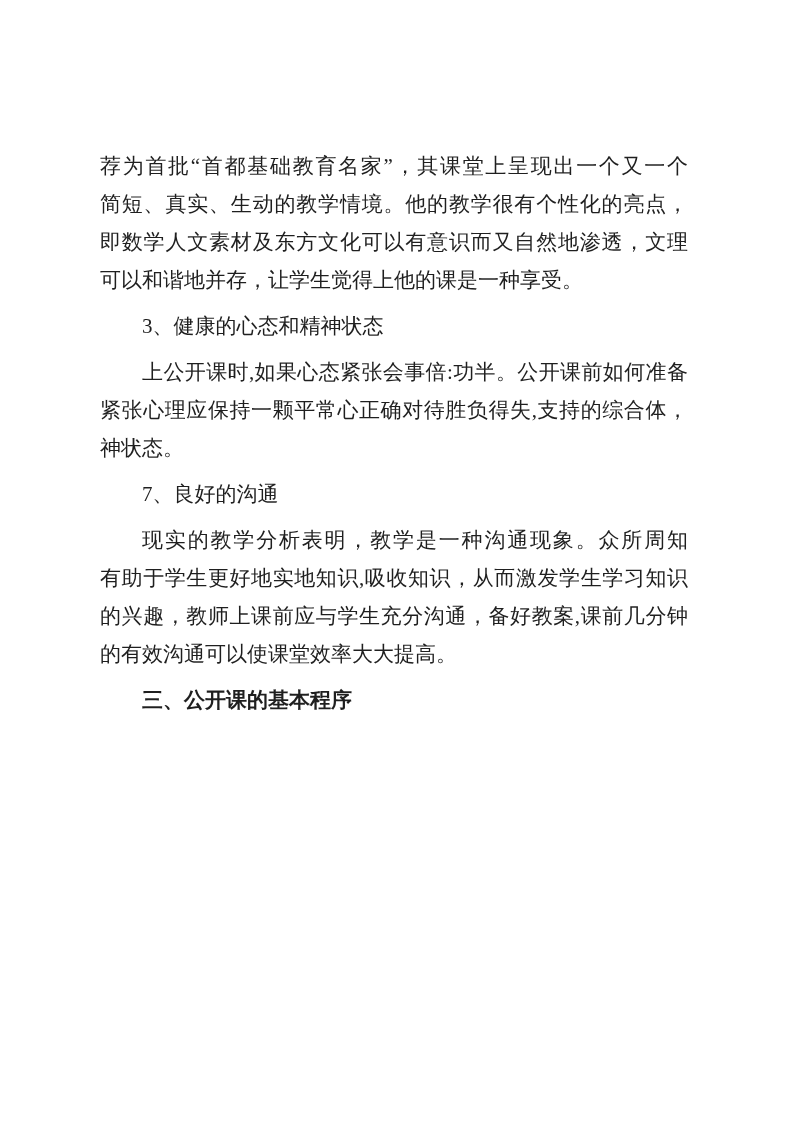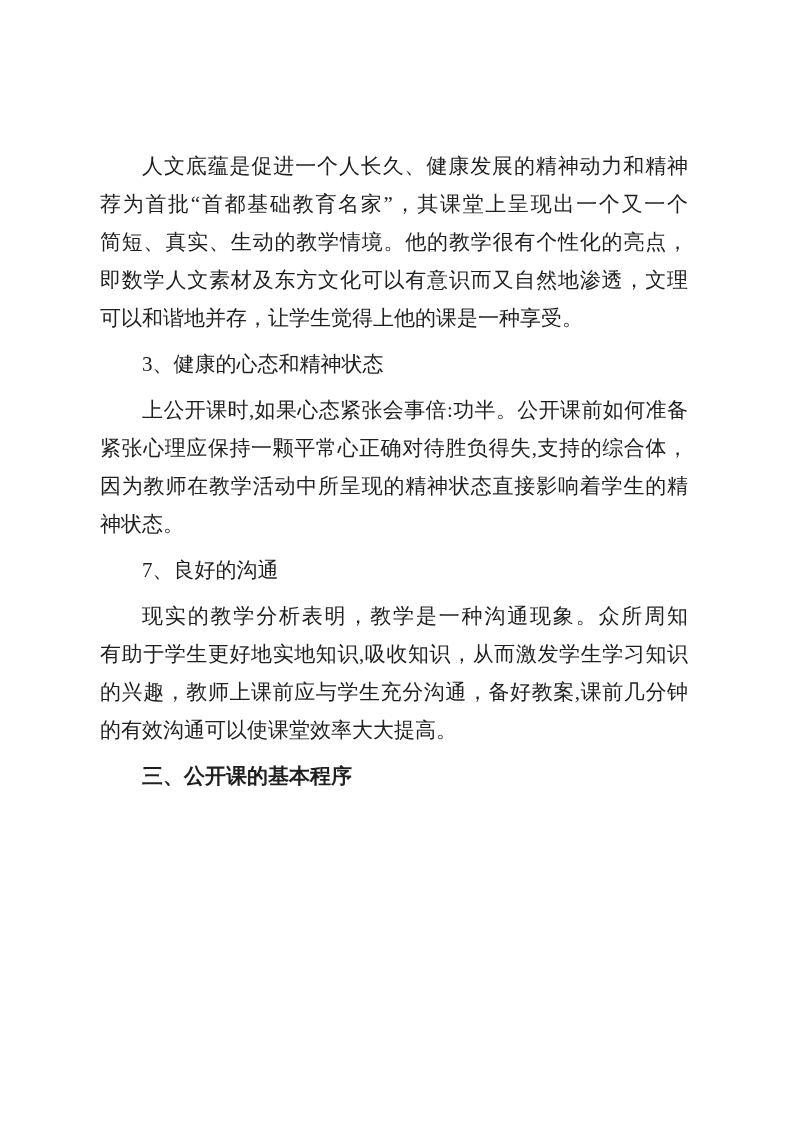--- a/index.html
+++ b/index.html
@@ -51,31 +51,29 @@
   .heading.bold {
     font-weight: bold;
   }
 </style>
 </head>
 <body>
 
 <div class="page">
   <div class="doc-body" id="doc-body">
       <div class="para">
-        <div class="line first">人文底蕴是促进一个人长久、健康发展的精神动力和精神</div>
         <div class="line">荐为首批“首都基础教育名家”，其课堂上呈现出一个又一个</div>
         <div class="line">简短、真实、生动的教学情境。他的教学很有个性化的亮点，</div>
         <div class="line">即数学人文素材及东方文化可以有意识而又自然地渗透，文理</div>
         <div class="line last">可以和谐地并存，让学生觉得上他的课是一种享受。</div>
       </div>
       <div class="heading">3、健康的心态和精神状态</div>
       <div class="para">
         <div class="line first">上公开课时,如果心态紧张会事倍:功半。公开课前如何准备</div>
         <div class="line">紧张心理应保持一颗平常心正确对待胜负得失,支持的综合体，</div>
-        <div class="line">因为教师在教学活动中所呈现的精神状态直接影响着学生的精</div>
         <div class="line last">神状态。</div>
       </div>
       <div class="heading">7、良好的沟通</div>
       <div class="para">
         <div class="line first">现实的教学分析表明，教学是一种沟通现象。众所周知</div>
         <div class="line">有助于学生更好地实地知识,吸收知识，从而激发学生学习知识</div>
         <div class="line">的兴趣，教师上课前应与学生充分沟通，备好教案,课前几分钟</div>
         <div class="line last">的有效沟通可以使课堂效率大大提高。</div>
       </div>
       <div class="heading bold">三、公开课的基本程序</div>

